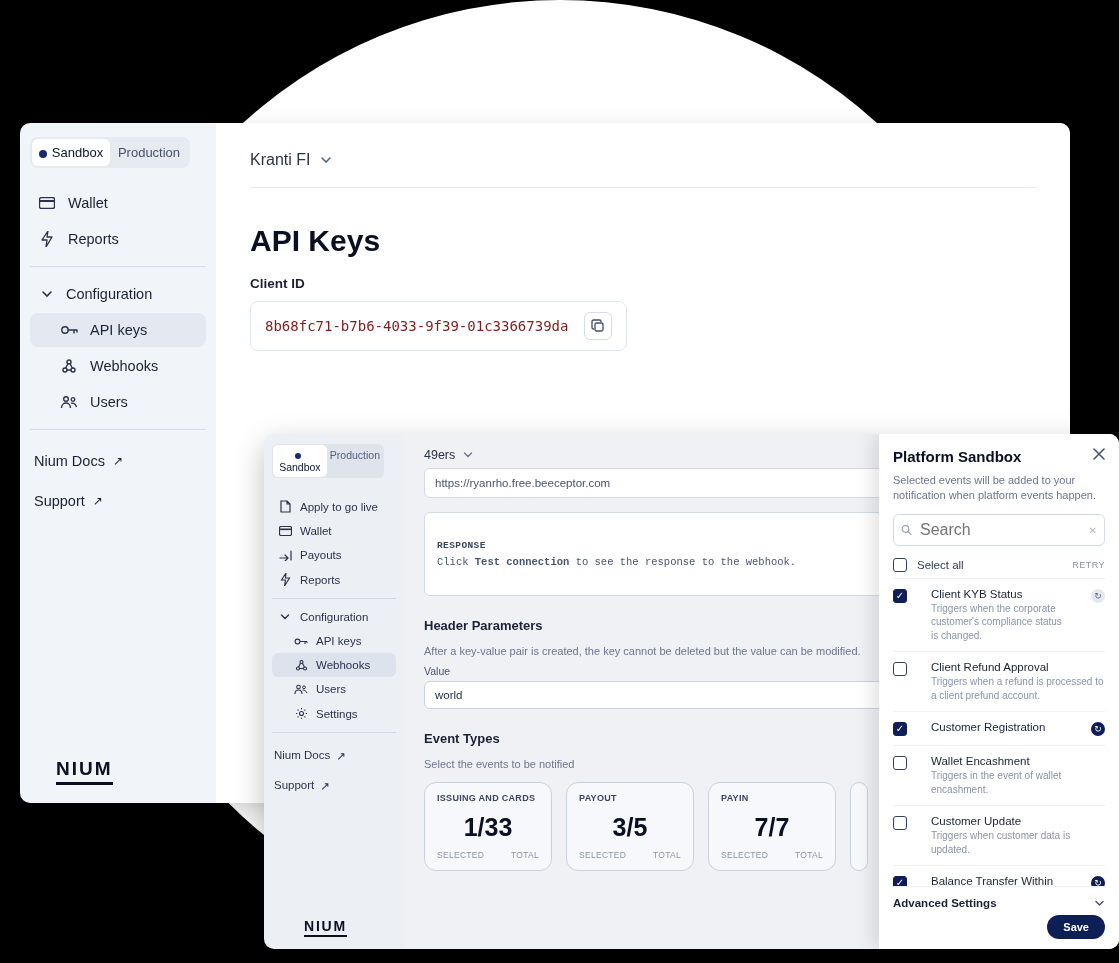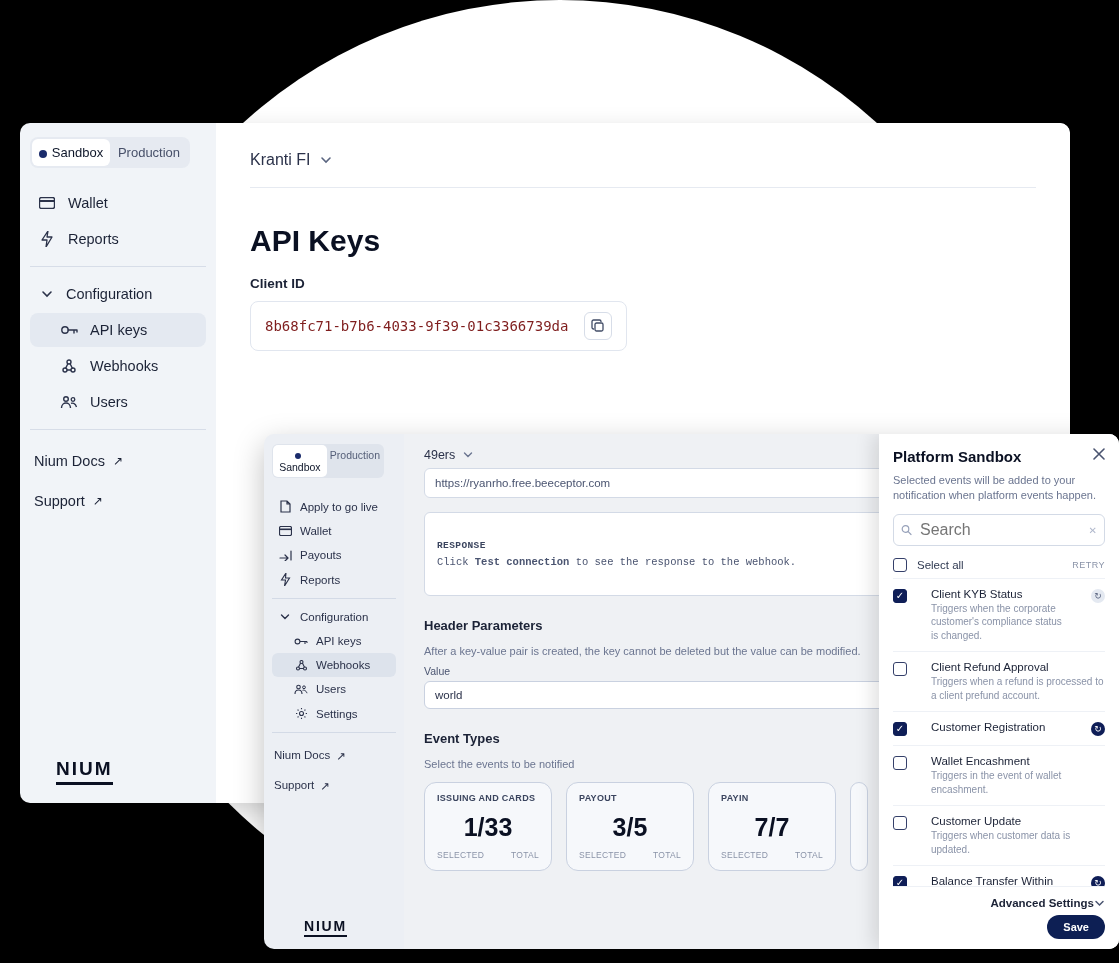--- a/index.html
+++ b/index.html
@@ -88,21 +88,21 @@
   .ev { display:flex; gap:24px; padding:9px 0; border-top:1px solid #eef1f6; align-items:flex-start;}
   .ev .cb { flex:0 0 auto; margin-top:1px;}
   .ev .txt { flex:1;}
   .ev .nm { font-size:11.5px; color:#1b2236; font-weight:500;}
   .ev .ds { font-size:10px; color:#8a93a8; margin-top:2px; line-height:1.35;}
   .ev .ref { width:14px; height:14px; border-radius:50%; background:#e4e9f1; color:#5a6580; font-size:9px; display:flex; align-items:center; justify-content:center; flex:0 0 auto; margin-top:1px;}
   .ev .ref.dark { background:#0f1e57; color:#fff;}
   .cb-box { width:14px; height:14px; border:1.5px solid #35406a; border-radius:3px; display:flex; align-items:center; justify-content:center; cursor:pointer;}
   .cb-box.checked { background:#0f1e57; border-color:#0f1e57;}
   .cb-box.checked::after { content:"✓"; color:#fff; font-size:10px; line-height:1;}
-  .adv { border-top:1px solid #eef1f6; padding:10px 0 6px; display:flex; justify-content:flex-end; align-items:center; font-size:11.5px; font-weight:600; color:#1b2236; margin-top:auto;}
+  .adv { border-top:1px solid #eef1f6; padding:10px 0 6px; display:flex; justify-content:space-between; align-items:center; font-size:11.5px; font-weight:600; color:#1b2236; margin-top:auto;}
   .save-row { display:flex; justify-content:flex-end;}
   .savebtn { background:#0d1f54; color:#fff; border:none; border-radius:14px; padding:6px 16px; font-size:11px; font-weight:600; cursor:pointer;}
 
   
   svg { display:block; }
 </style>
 </head>
 <body>
 
 <div class="stage">

